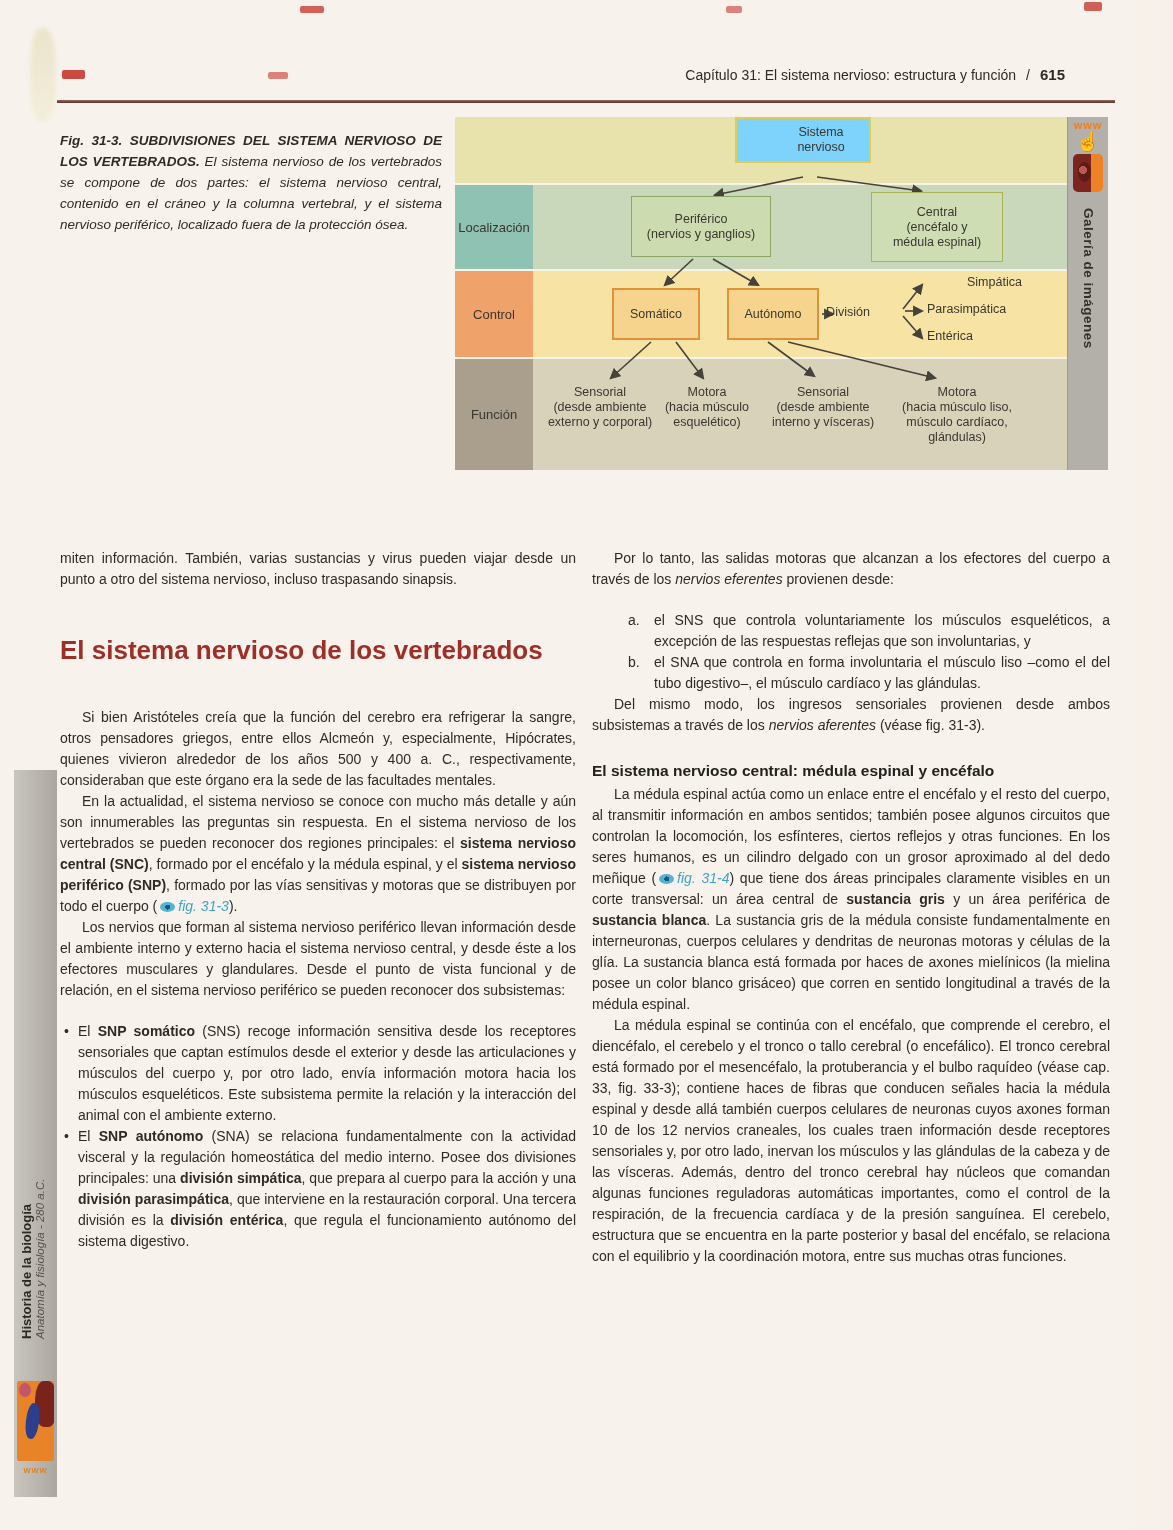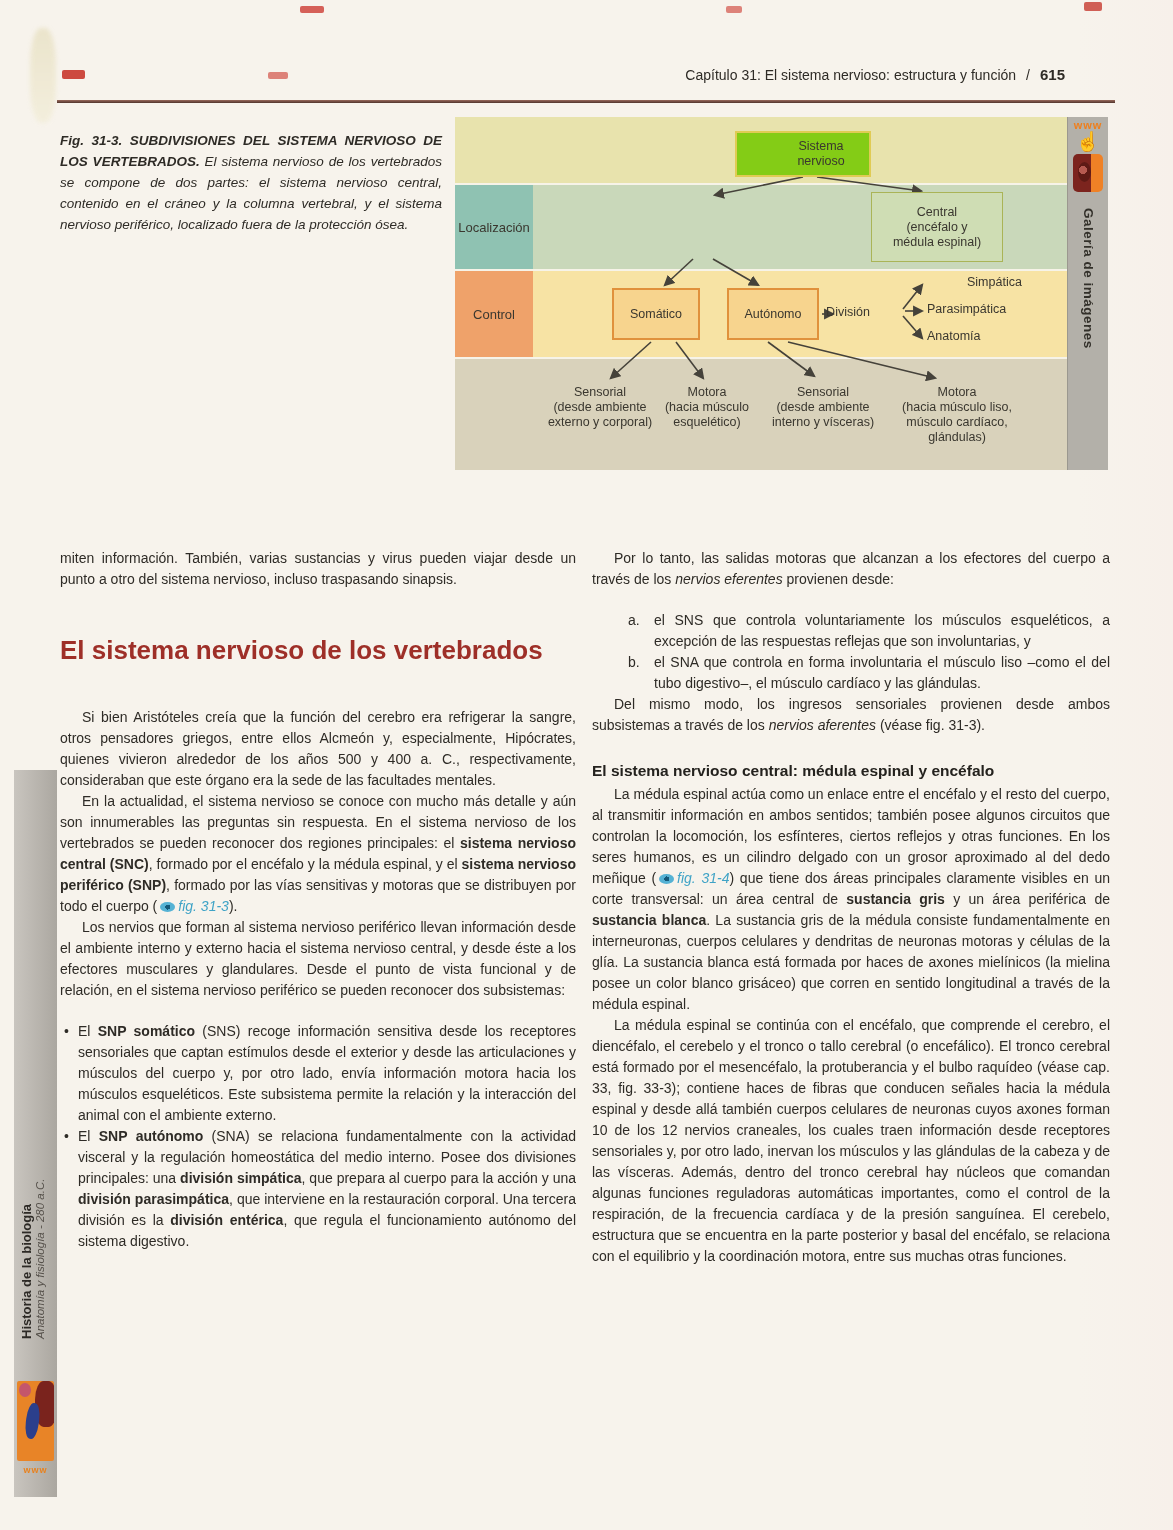--- a/index.html
+++ b/index.html
@@ -30,21 +30,21 @@
   .band3{top:154px;height:86px;background:#f7e3a4;}
   .band4{top:242px;height:111px;background:#d9d2bb;}
   .rowlabel{position:absolute;left:0;width:78px;display:flex;align-items:center;justify-content:center;
             font-size:13px;color:#3a372f;}
   .loc{top:68px;height:84px;background:#8fc2b2;}
   .ctl{top:154px;height:86px;background:#efa26a;}
   .fun{top:242px;height:111px;background:#a99f8c;}
   .arrows{position:absolute;left:0;top:0;}
   .node{position:absolute;text-align:center;font-size:12.5px;line-height:15px;color:#3a372f;white-space:pre-line;}
   .boxed{display:flex;align-items:center;justify-content:center;box-sizing:border-box;border:2px solid;padding:2px 4px;}
-  .n-root{left:280px;top:14px;width:136px;height:46px;background:#84cc16;border-color:#e0cb54;padding-left:40px;}
+  .n-root{left:280px;top:0;width:136px;height:46px;background:#7dd3fc;border-color:#e0cb54;padding-left:40px;}
   .n-per{left:176px;top:79px;width:140px;height:61px;background:#cddcb0;border-color:#8ca566;border-width:1.5px;}
   .n-cen{left:416px;top:75px;width:132px;height:70px;background:#cfddb4;border-color:#aab457;border-width:1.5px;}
   .n-som{left:157px;top:171px;width:88px;height:52px;background:#f7d48e;border-color:#e0913c;}
   .n-aut{left:272px;top:171px;width:92px;height:52px;background:#f7d48e;border-color:#e0913c;}
   .n-div{left:361px;top:188px;width:64px;}
   .n-sim{left:472px;top:158px;width:80px;text-align:left;margin-left:40px;}
   .n-par{left:472px;top:185px;width:108px;text-align:left;}
   .n-ent{left:472px;top:212px;width:74px;text-align:left;}
   .n-f1{left:86px;top:268px;width:118px;}
   .n-f2{left:196px;top:268px;width:112px;}
@@ -116,20 +116,21 @@
   <div class="fig-caption"><span class="run-b run-i">Fig. 31-3. SUBDIVISIONES DEL SISTEMA NERVIOSO DE LOS VERTEBRADOS. </span><span class="run-i">El sistema nervioso de los vertebrados se compone de dos partes: el sistema nervioso central, contenido en el cráneo y la columna vertebral, y el sistema nervioso periférico, localizado fuera de la protección ósea.</span></div>
 
   <div class="diagram">
     <div class="band band1"></div>
     <div class="band band2"></div>
     <div class="band band3"></div>
     <div class="band band4"></div>
 
     <div class="rowlabel loc">Localización</div>
     <div class="rowlabel ctl">Control</div>
+    <div class="rowlabel fun">Función</div>
 
     <svg class="arrows" viewBox="0 0 612 353" width="612" height="353">
       <defs>
         <marker id="ah" viewBox="0 0 10 10" refX="8" refY="5" markerWidth="7" markerHeight="7" orient="auto-start-reverse">
           <path d="M0 0L10 5L0 10z" fill="#45423a"></path>
         </marker>
       </defs>
       <g stroke="#45423a" stroke-width="1.6" fill="none" marker-end="url(#ah)">
         <line x1="348" y1="60" x2="260" y2="78"></line>
         <line x1="362" y1="60" x2="466" y2="74"></line>
@@ -140,29 +141,31 @@
         <line x1="450" y1="194" x2="467" y2="194"></line>
         <line x1="448" y1="199" x2="467" y2="221"></line>
         <line x1="196" y1="225" x2="156" y2="261"></line>
         <line x1="221" y1="225" x2="248" y2="261"></line>
         <line x1="313" y1="225" x2="359" y2="259"></line>
         <line x1="333" y1="225" x2="480" y2="261"></line>
       </g>
     </svg>
 
     <div class="node boxed n-root">Sistema nervioso</div>
+    <div class="node boxed n-per">Periférico
+(nervios y ganglios)</div>
     <div class="node boxed n-cen">Central
 (encéfalo y
 médula espinal)</div>
     <div class="node boxed n-som">Somático</div>
     <div class="node boxed n-aut">Autónomo</div>
     <div class="node n-div">División</div>
     <div class="node n-sim">Simpática</div>
     <div class="node n-par">Parasimpática</div>
-    <div class="node n-ent">Anatomía</div>
+    <div class="node n-ent">Entérica</div>
     <div class="node n-f1">Sensorial
 (desde ambiente
 externo y corporal)</div>
     <div class="node n-f2">Motora
 (hacia músculo
 esquelético)</div>
     <div class="node n-f3">Sensorial
 (desde ambiente
 interno y vísceras)</div>
     <div class="node n-f4">Motora

